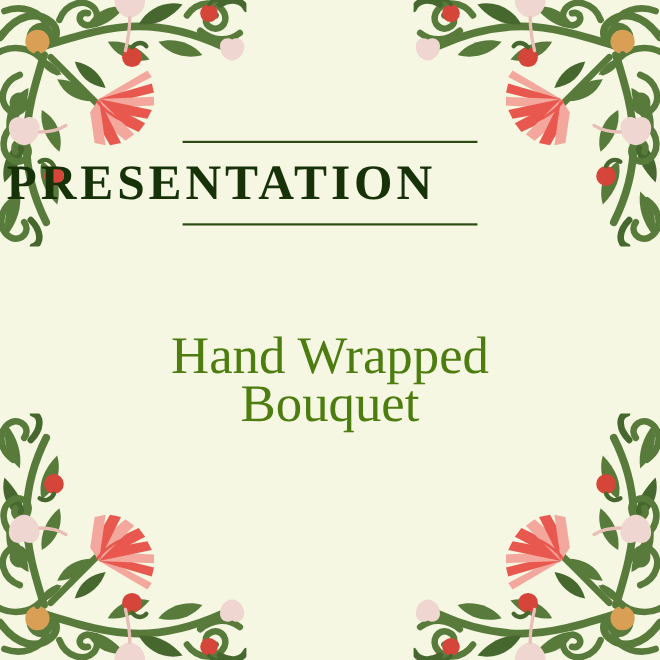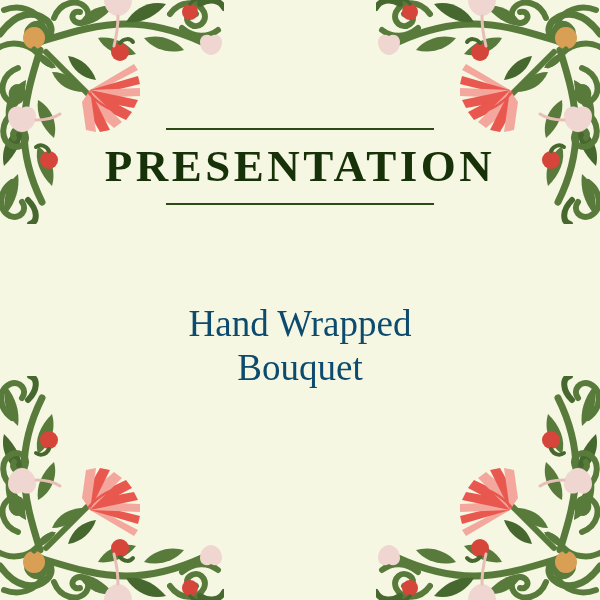--- a/index.html
+++ b/index.html
@@ -14,21 +14,21 @@
   }
   .corner{position:absolute;width:230px;height:230px;}
   .corner svg{display:block;width:230px;height:230px;}
   #corner-tl{left:-6px;top:-6px;}
   #corner-tr{right:-6px;top:-6px;transform:scaleX(-1);}
   #corner-bl{left:-6px;bottom:-6px;transform:scaleY(-1);}
   #corner-br{right:-6px;bottom:-6px;transform:scale(-1,-1);}
 
   #text-block{
     position:absolute;left:0;right:0;top:128px;
-    text-align:center;
+    text-align:left;
   }
   .rule{
     width:268px;height:2px;background:#2B4A14;
     margin:0 auto;border:0;
   }
   #rule-top{margin-bottom:10px;}
   #rule-bottom{margin-top:10px;}
   #title{
     color:#173109;
     font-size:45px;
@@ -36,22 +36,22 @@
     letter-spacing:3.5px;
     font-weight:700;
     margin:0;
     padding:0 6px;
     white-space:nowrap;
   }
   #title .line2{display:block;letter-spacing:5px;}
   #subtitle{
     position:absolute;left:0;right:0;top:302px;
     text-align:center;
-    color:#0c4a6e;
-    font-size:37px;
+    color:#4d7c0f;
+    font-size:48px;
     line-height:44px;
     font-weight:400;
   }
   #subtitle .sline{display:block;}
 </style>
 </head>
 <body>
 
 <div id="card">
 

